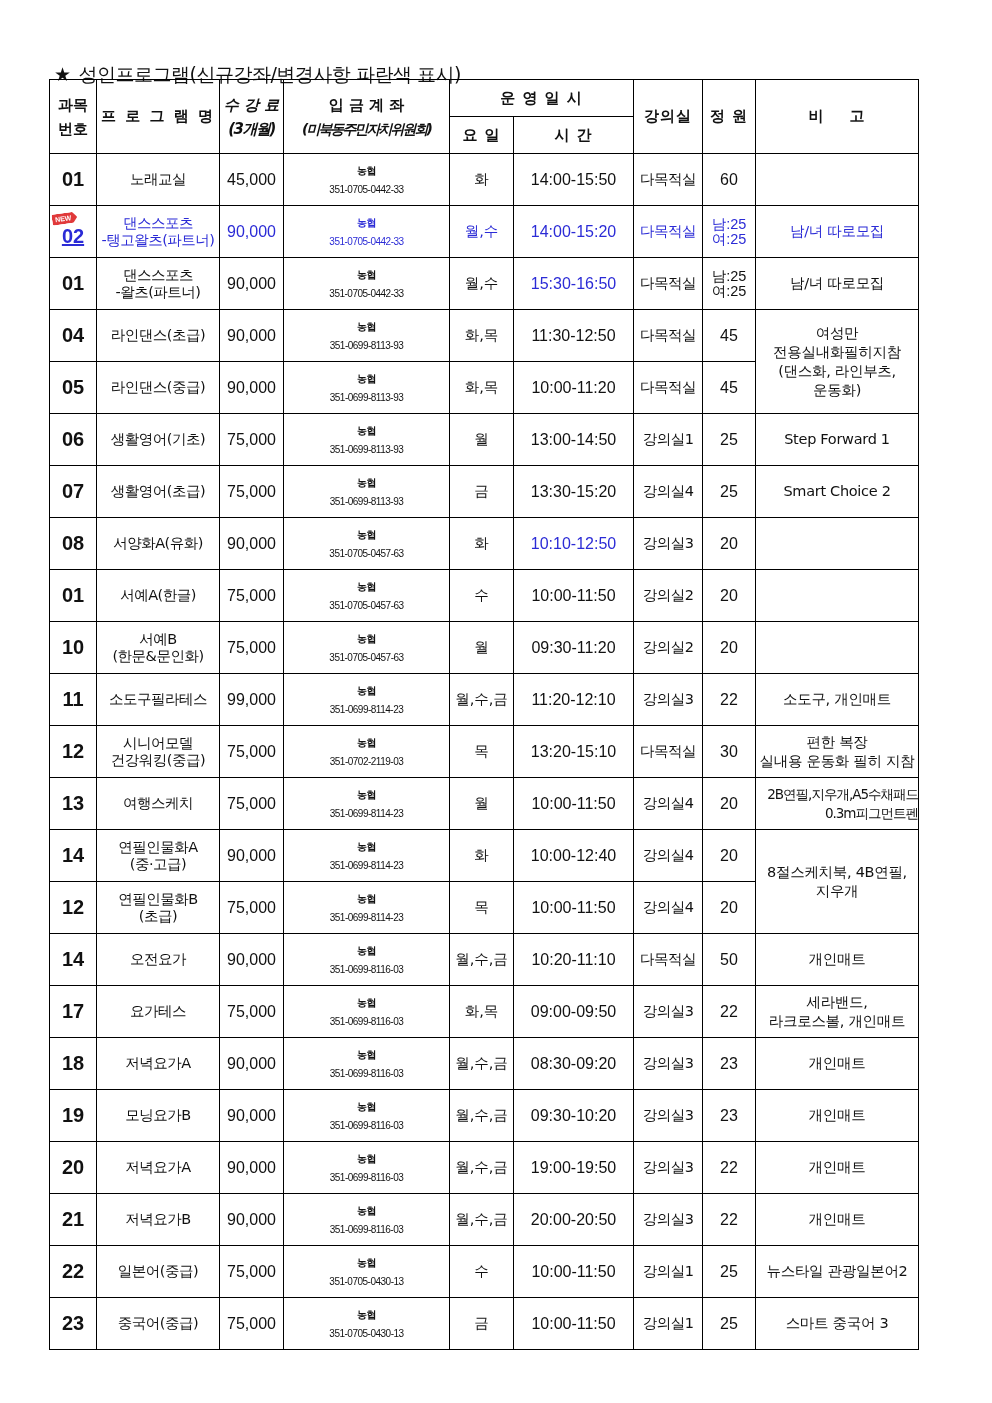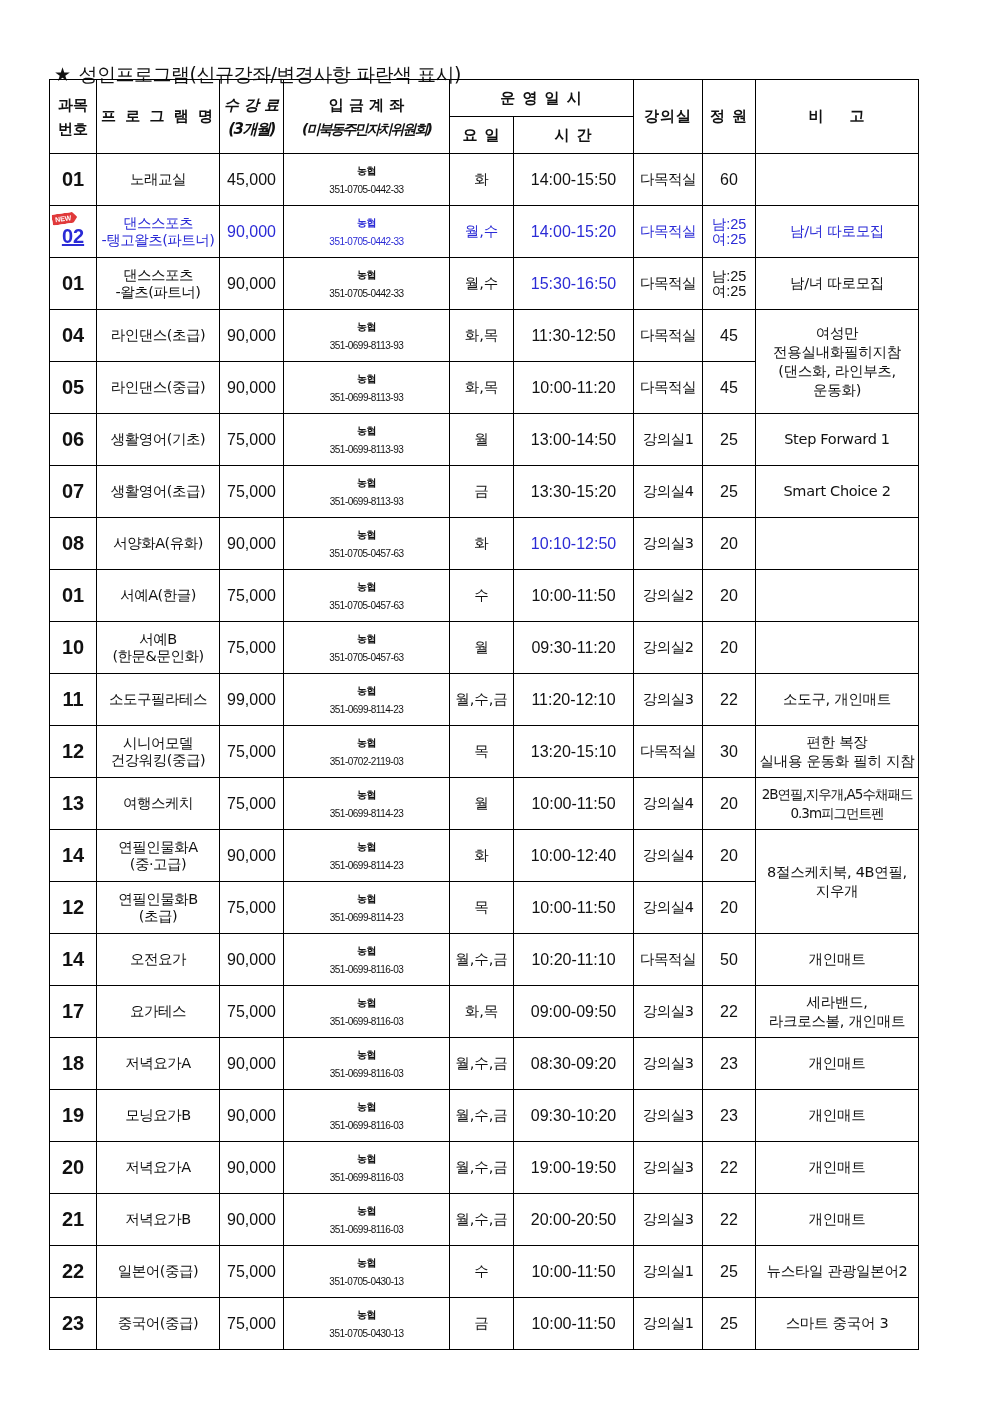--- a/index.html
+++ b/index.html
@@ -322,21 +322,21 @@
         <td class="acct">
           <span class="bank">농협</span>
           <span class="no">351-0699-8114-23</span>
         </td>
         <td class="day">월</td>
         <td class="time">10:00-11:50</td>
         <td class="room">강의실4</td>
         <td class="cap">
           <span class="two-line">20</span>
         </td>
-        <td class="note" style="font-size:13.5px;letter-spacing:-1px;">
+        <td class="note" style="font-size:13.5px;letter-spacing:-1px;text-align:right;">
           <span class="two-line">2B연필,지우개,A5수채패드</span>
           <span class="two-line">0.3m피그먼트펜</span>
         </td>
       </tr>
       <tr class="row">
         <td class="num"><span>14</span></td>
         <td class="name">
           <span class="two-line">연필인물화A</span>
           <span class="two-line">(중·고급)</span>
         </td>

